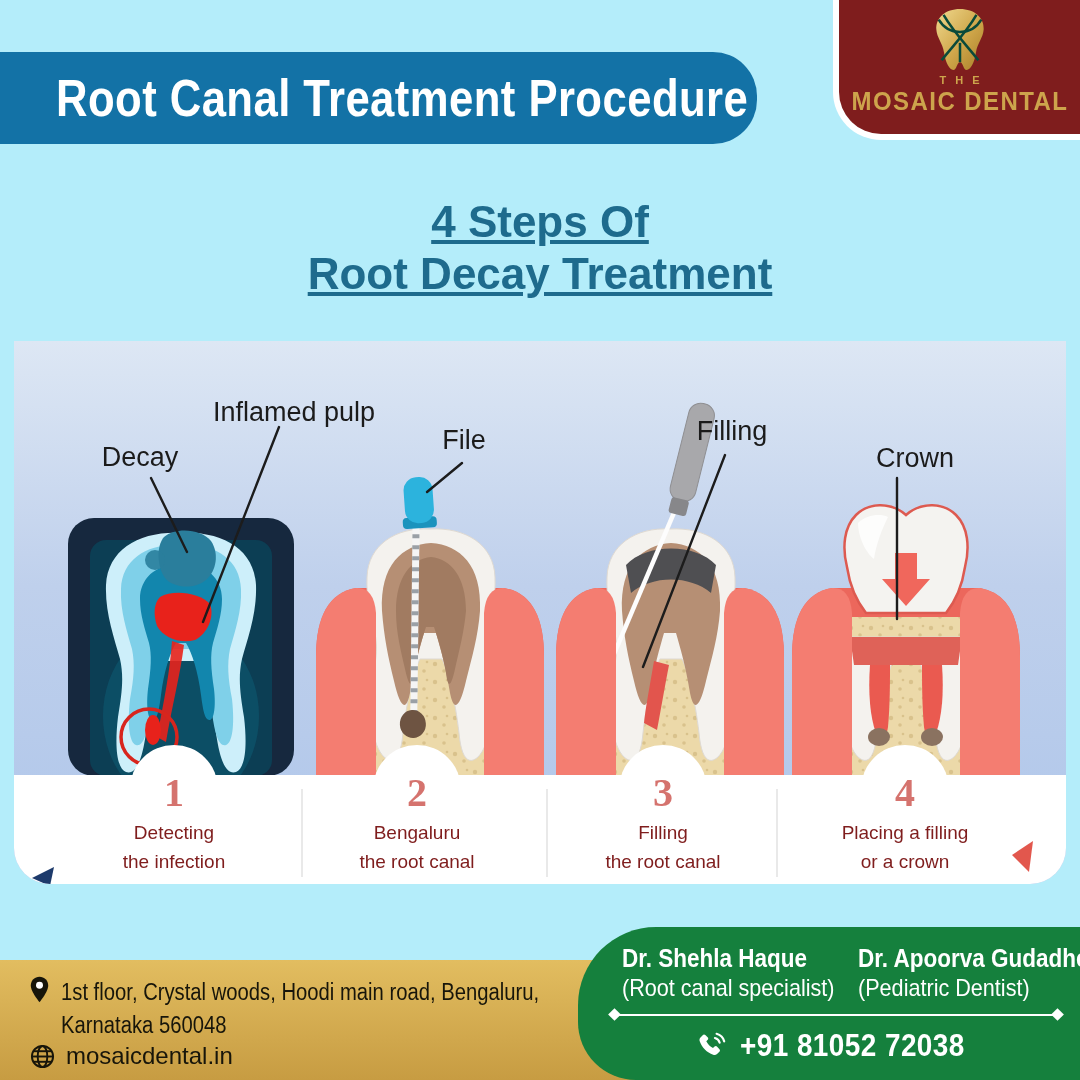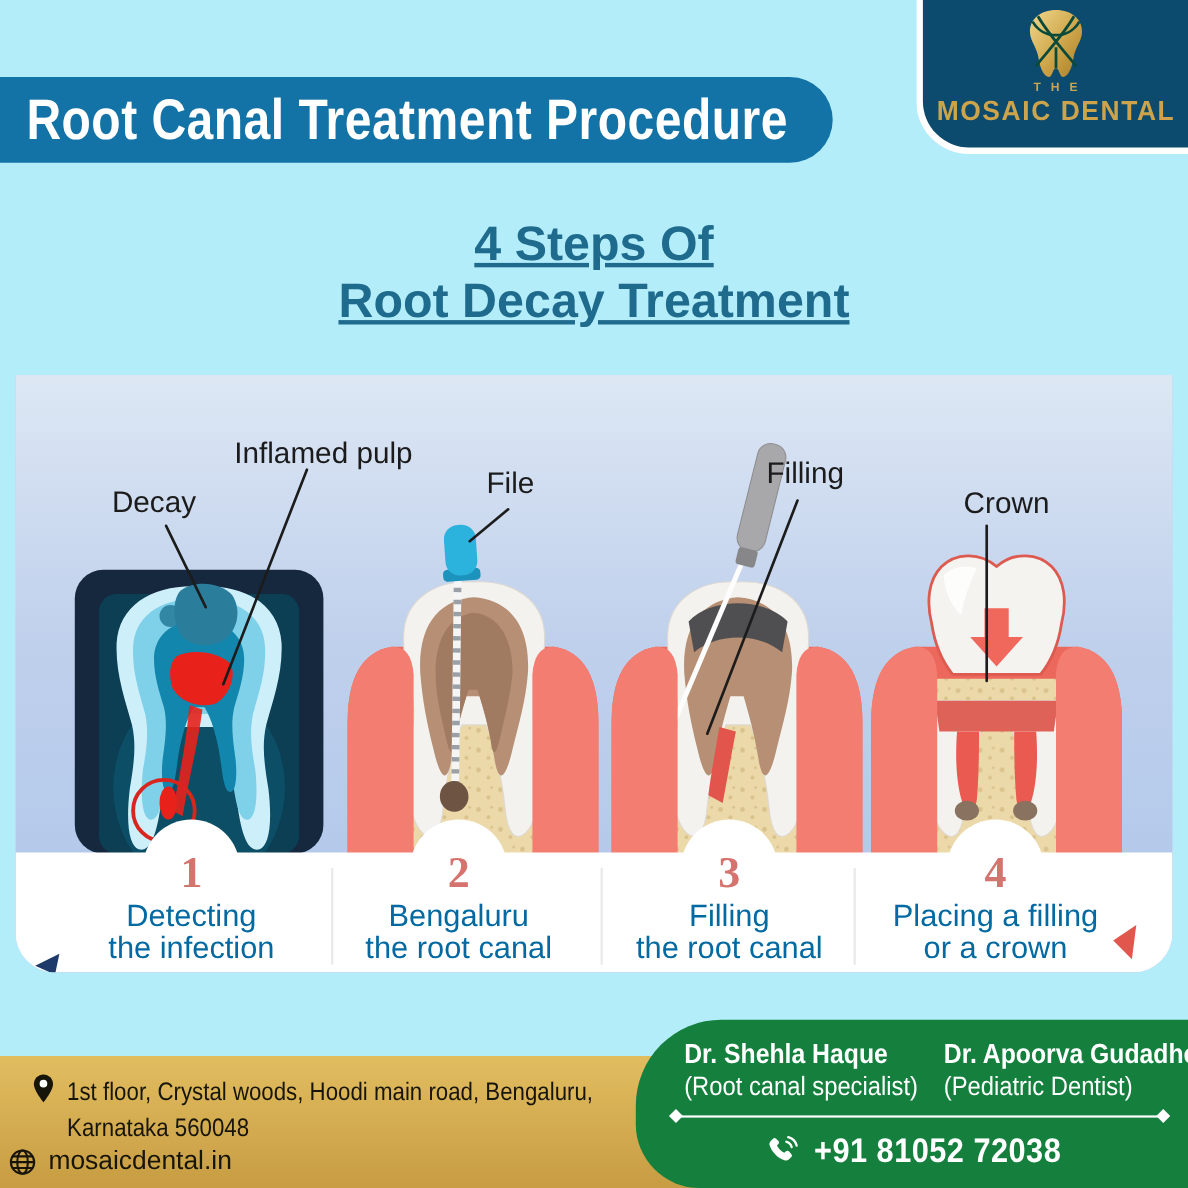--- a/index.html
+++ b/index.html
@@ -1,53 +1,53 @@
 <!DOCTYPE html>
 <html><head>
 <meta charset="utf-8">
 <style>
   html,body{margin:0;padding:0;width:1080px;height:1080px;overflow:hidden;
     font-family:"Liberation Sans",sans-serif;}
   .poster{position:relative;width:1080px;height:1080px;background:#b4edfa;overflow:hidden;}
 
   
-  .banner{position:absolute;left:0;top:70px;width:757px;height:78px;background:#1372a6;
-    border-radius:0 44px 44px 0;display:flex;align-items:center;padding-left:24px;box-sizing:border-box;}
+  .banner{position:absolute;left:0;top:52px;width:757px;height:92px;background:#1372a6;
+    border-radius:0 44px 44px 0;display:flex;align-items:center;padding-left:56px;box-sizing:border-box;}
   .banner span{color:#fff;font-weight:700;font-size:52px;white-space:nowrap;
     display:inline-block;transform:scaleX(.84);transform-origin:left center;letter-spacing:.5px;}
 
   
-  .logo-card{position:absolute;top:0;right:0;width:241px;height:134px;background:#0c4a6e;
+  .logo-card{position:absolute;top:0;right:0;width:241px;height:134px;background:#7f1d1d;
     border-left:6px solid #fff;border-bottom:6px solid #fff;border-bottom-left-radius:48px;
     display:flex;flex-direction:column;align-items:center;}
   .logo-the{color:#cda44c;font-size:11px;letter-spacing:9px;margin:2px 0 1px 9px;font-weight:600;}
   .logo-name{color:#cda44c;font-size:25px;font-weight:700;letter-spacing:1.5px;white-space:nowrap;
     transform:scaleX(.96);}
 
   
   .heading{position:absolute;left:0;top:196px;width:1080px;text-align:center;color:#1e6b8d;
     font-weight:700;font-size:44px;line-height:52px;text-decoration:underline;}
 
   
   .diagram{position:absolute;left:14px;top:341px;width:1052px;height:543px;
     border-radius:0 0 36px 36px;overflow:hidden;background:#c5d4ec;}
   .diagram svg.art{position:absolute;left:0;top:0;}
   .dlabel{position:absolute;transform:translate(-50%,-50%);font-size:27px;font-weight:500;
     color:#1b1b1b;white-space:nowrap;}
   .step{position:absolute;top:430px;width:232px;transform:translateX(-50%);text-align:center;}
   .step .num{font-family:"Liberation Serif",serif;font-weight:700;font-size:40px;line-height:44px;color:#d5736e;}
-  .step .cap{margin-top:3px;font-size:28px;line-height:29px;color:#0369a1;font-weight:500;}
+  .step .cap{margin-top:3px;font-size:19px;line-height:29px;color:#7f1d1d;font-weight:500;}
 
   
   .gold{position:absolute;left:0;top:960px;width:912px;height:120px;
     background:linear-gradient(180deg,#e2bd60,#c79c42);}
   .addr-row{position:absolute;left:30px;top:16px;display:flex;align-items:flex-start;}
   .addr-text{margin-left:12px;font-size:23px;line-height:33px;color:#17150a;font-weight:500;
     transform:scaleX(.88);transform-origin:left top;white-space:nowrap;}
-  .web-row{position:absolute;left:8px;top:82px;display:flex;align-items:center;justify-content:space-between;}
+  .web-row{position:absolute;left:30px;top:82px;display:flex;align-items:center;justify-content:space-between;}
   .web-row span{margin-left:11px;font-size:24px;color:#17150a;font-weight:500;}
 
   
   .contact{position:absolute;top:927px;right:0;width:502px;height:153px;background:#15803d;
     border-radius:78px 0 0 58px;box-sizing:border-box;padding:16px 16px 0 44px;}
   .docs{display:flex;justify-content:space-between;padding-right:6px;}
   .doc{text-align:left;white-space:nowrap;transform:scaleX(.9);transform-origin:left top;}
   .doc .dname{color:#fff;font-weight:700;font-size:25px;line-height:30px;}
   .doc .dspec{color:#fff;font-weight:400;font-size:24px;line-height:30px;}
   .divider{display:flex;align-items:center;margin:7px 2px 0 -12px;}

